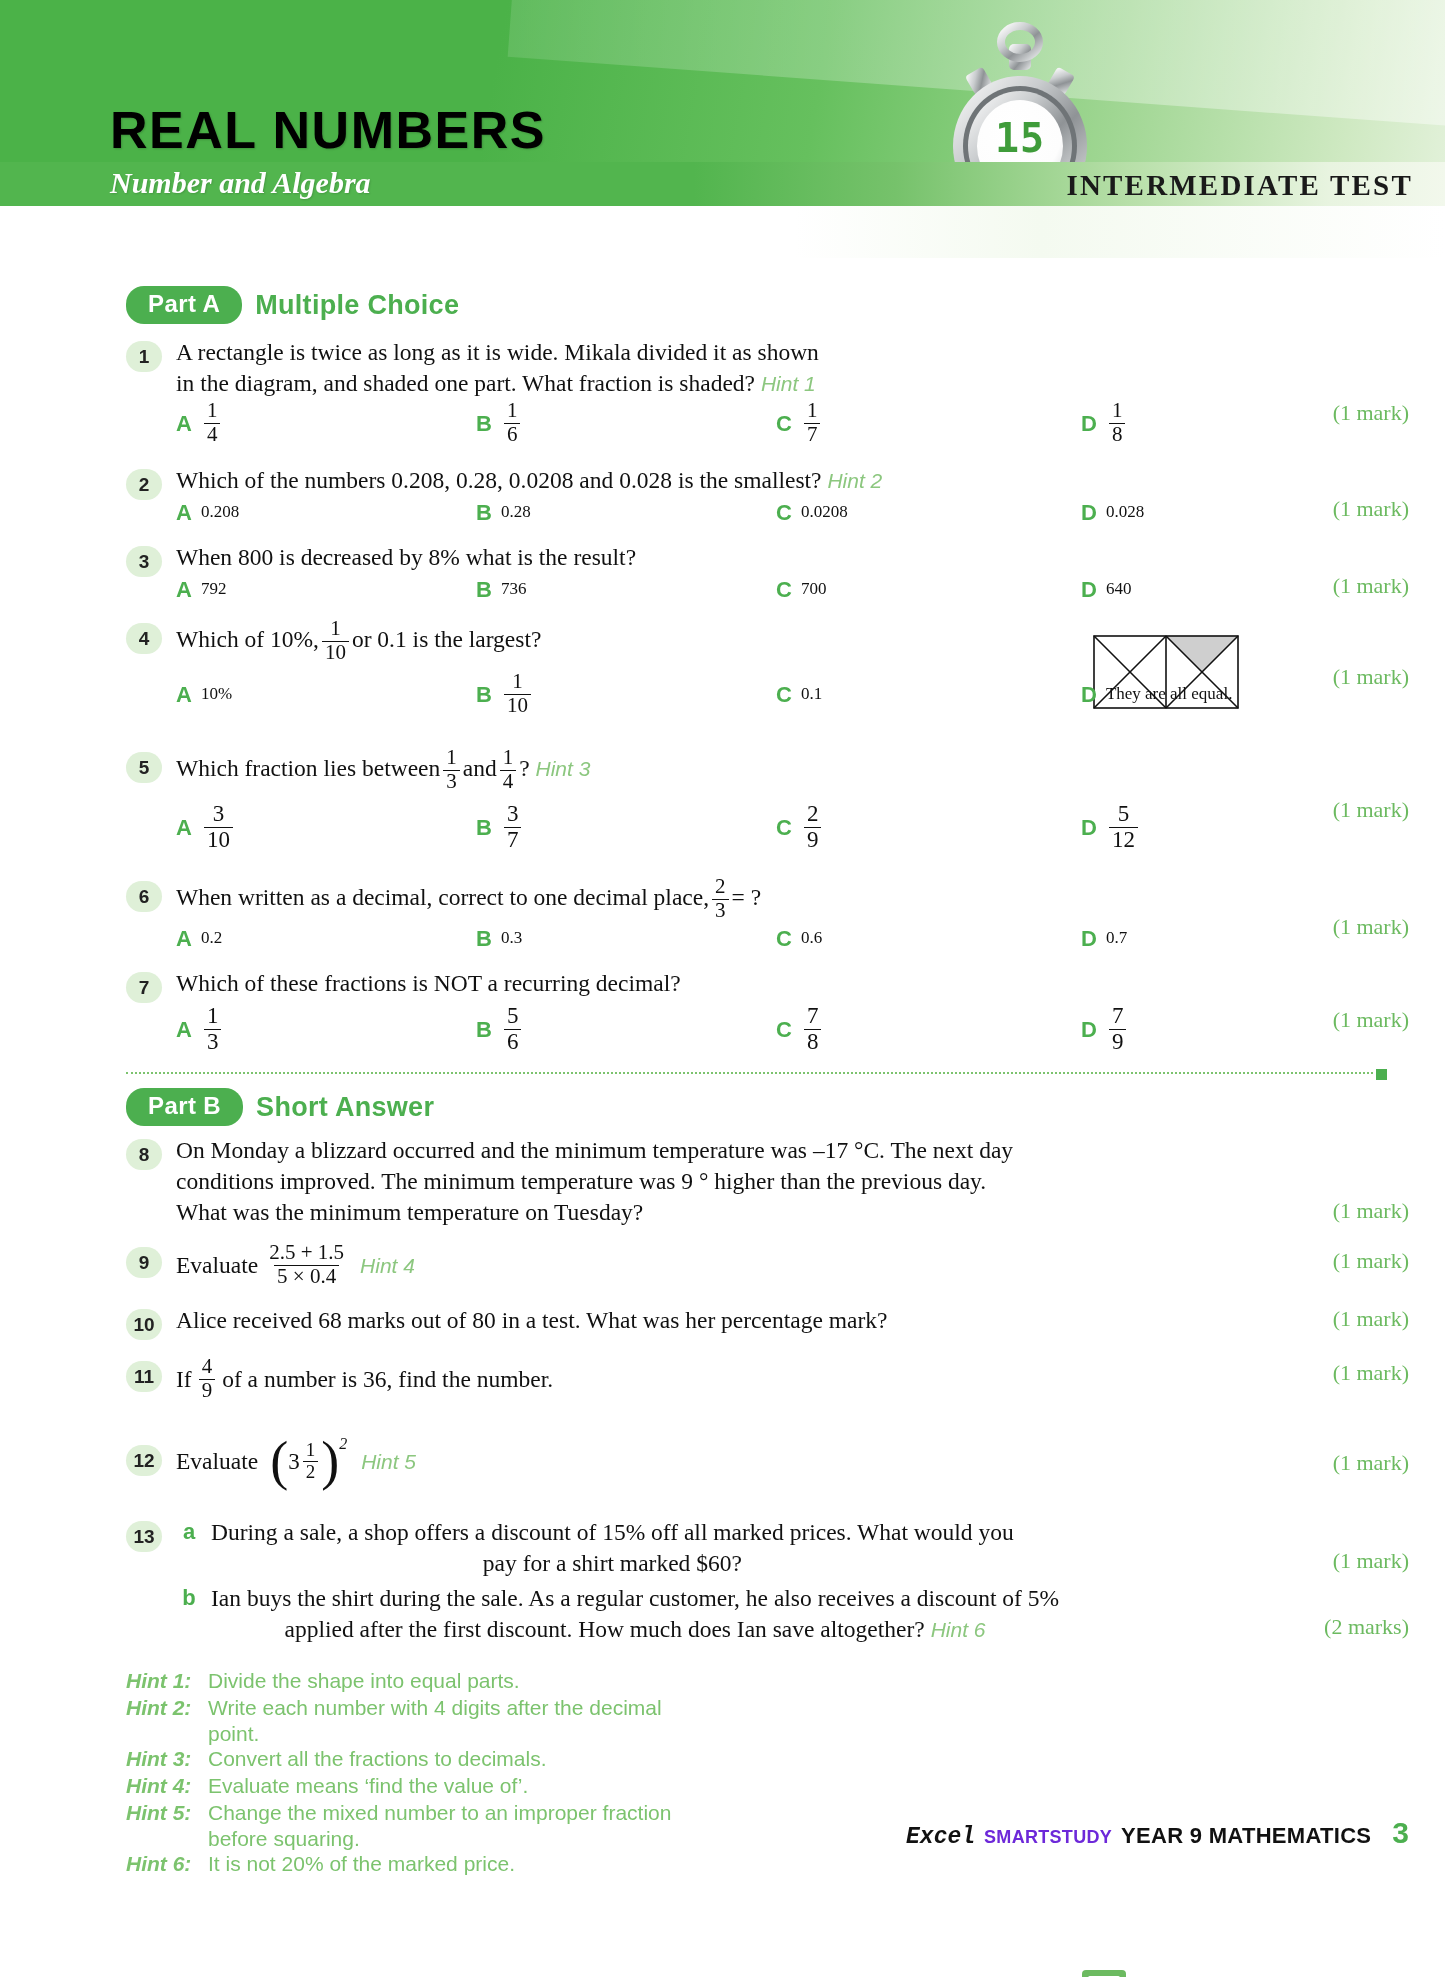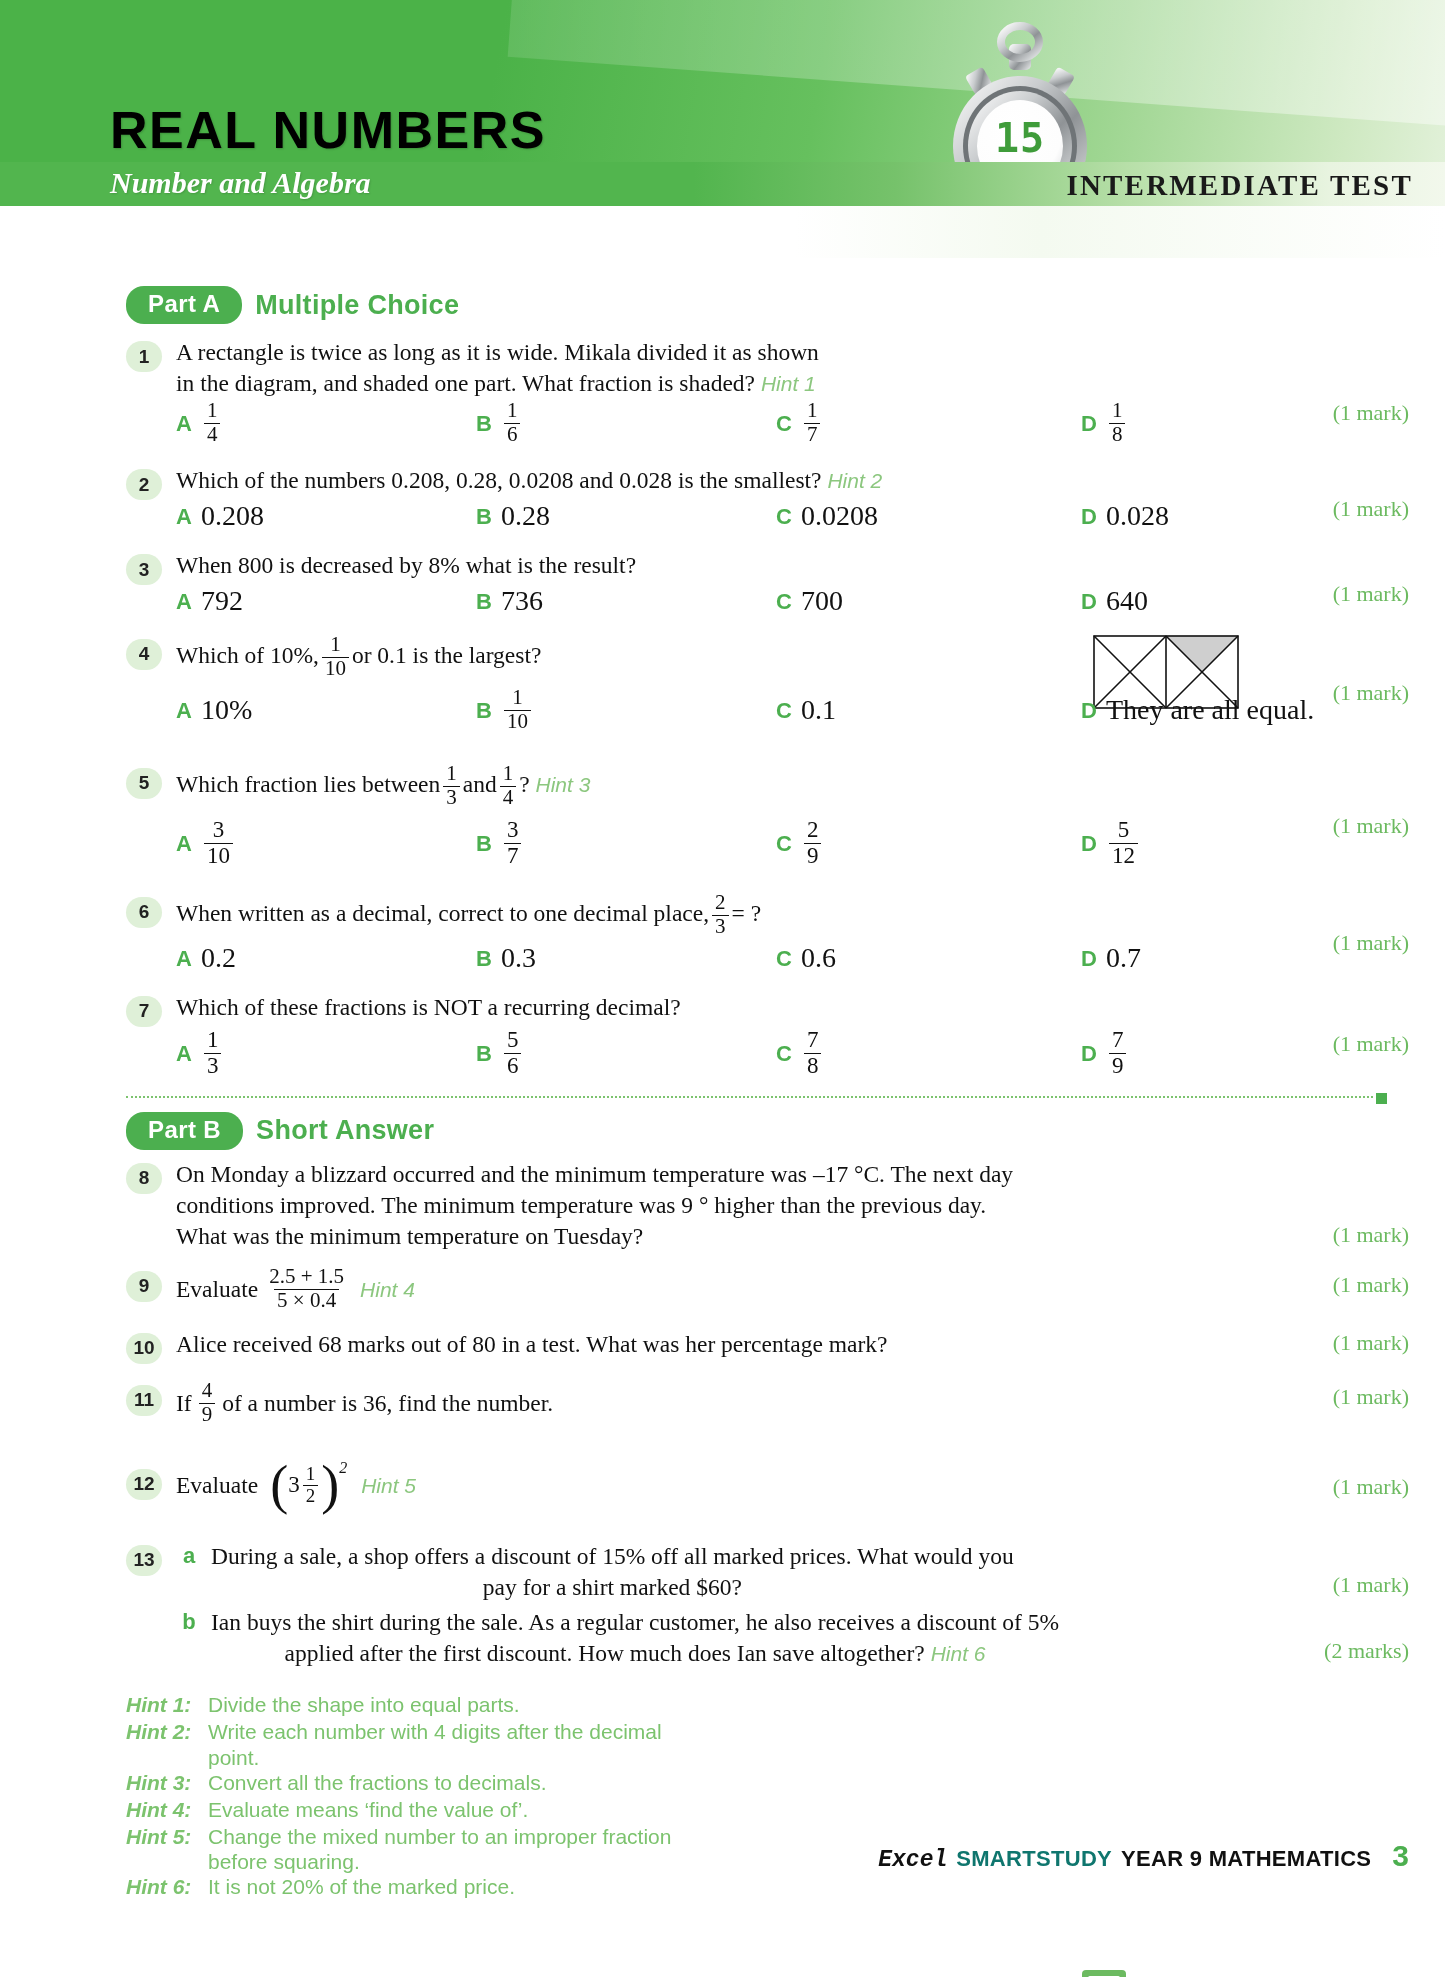--- a/index.html
+++ b/index.html
@@ -117,21 +117,21 @@
   }
 
   
   .opts { display:flex; margin-top:2px; }
   .opt { display:flex; align-items:center; }
   .opt-l {
     color:#4caf4f; font-weight:bold;
     font-family:"Liberation Sans", sans-serif;
     font-size:22px; margin-right:9px;
   }
-  .opt-v { font-size:28px; }
+  .opt-v { font-size:17px; }
   .w1 { width:300px; } .w2 { width:300px; } .w3 { width:305px; }
 
   
   .fr { display:inline-flex; flex-direction:column; align-items:center;
         vertical-align:middle; margin:0 3px; line-height:1; position:relative; top:-1px;}
   .fr .n { font-size:21px; padding:0 3px; }
   .fr .d { font-size:21px; padding:0 3px; border-top:1.4px solid #111; margin-top:2px; }
   .fr-sm .n, .fr-sm .d { font-size:19px; }
   .fr-lg .n, .fr-lg .d { font-size:23px; }
 
@@ -164,21 +164,21 @@
   .ref-row { display:flex; align-items:center; gap:12px; margin-bottom:14px; }
   .ref-txt { color:#6cba60; font-family:"Liberation Sans", sans-serif; font-weight:bold; font-size:20px; line-height:1.12; }
 
   
   .footer {
     position:absolute; right:36px; bottom:28px;
     display:flex; align-items:baseline; gap:9px;
     font-family:"Liberation Sans", sans-serif;
   }
   .ft-excel { font-family:Liberation Mono, monospace; font-style:italic; font-weight:bold; font-size:23px; color:#111; }
-  .ft-smart { font-weight:bold; font-size:22px; color:#0f766e; letter-spacing:0.3px; }
+  .ft-smart { font-weight:bold; font-size:18px; color:#6d28d9; letter-spacing:0.3px; }
   .ft-year { font-weight:bold; font-size:22px; color:#111; letter-spacing:0.3px; }
   .ft-pg { font-weight:bold; font-size:30px; color:#4caf4f; margin-left:12px; }
 </style>
 </head>
 <body>
 
 <div class="header">
   <div class="hdr-grad"></div>
   <div class="hdr-diag"></div>
 

